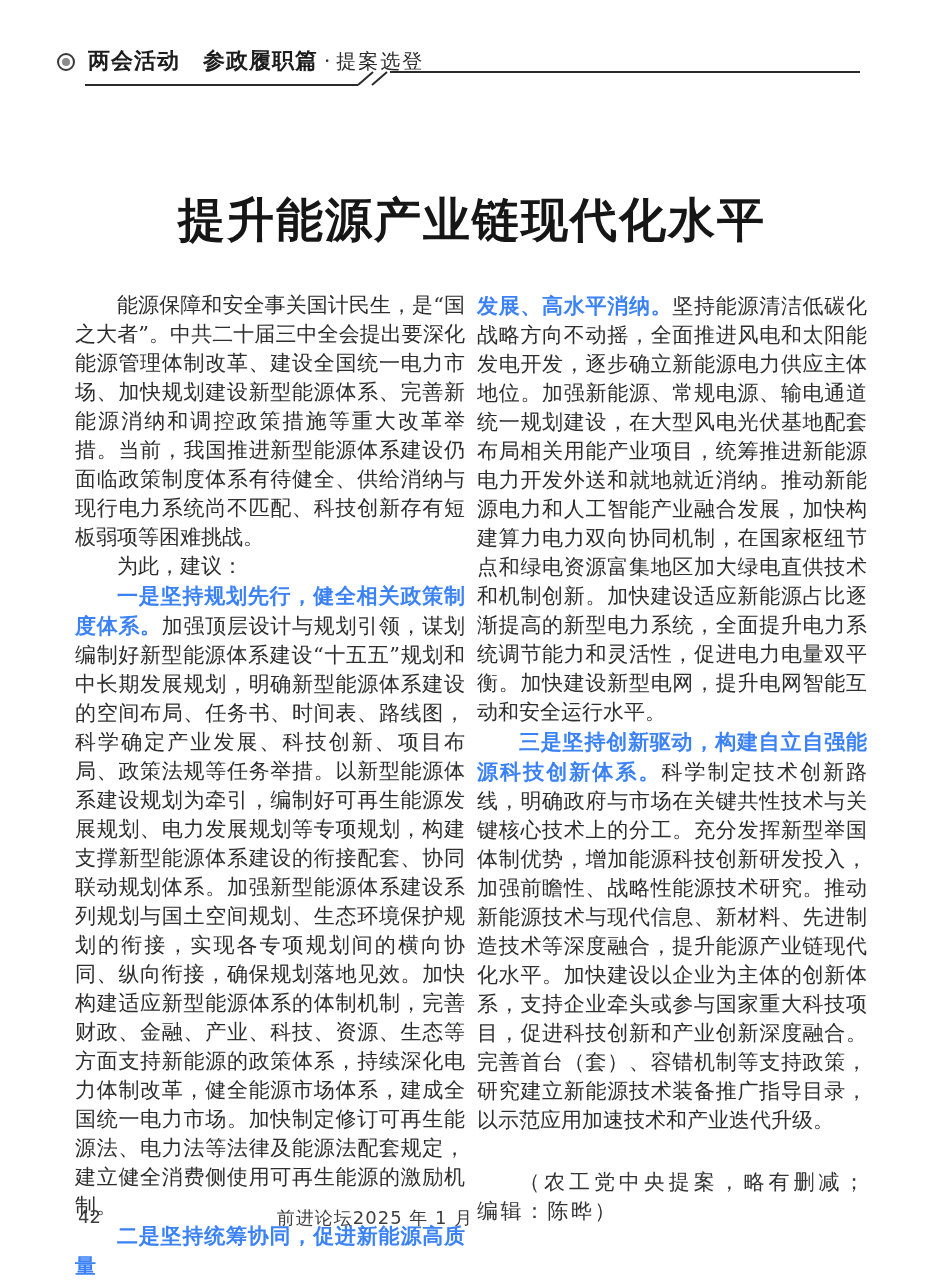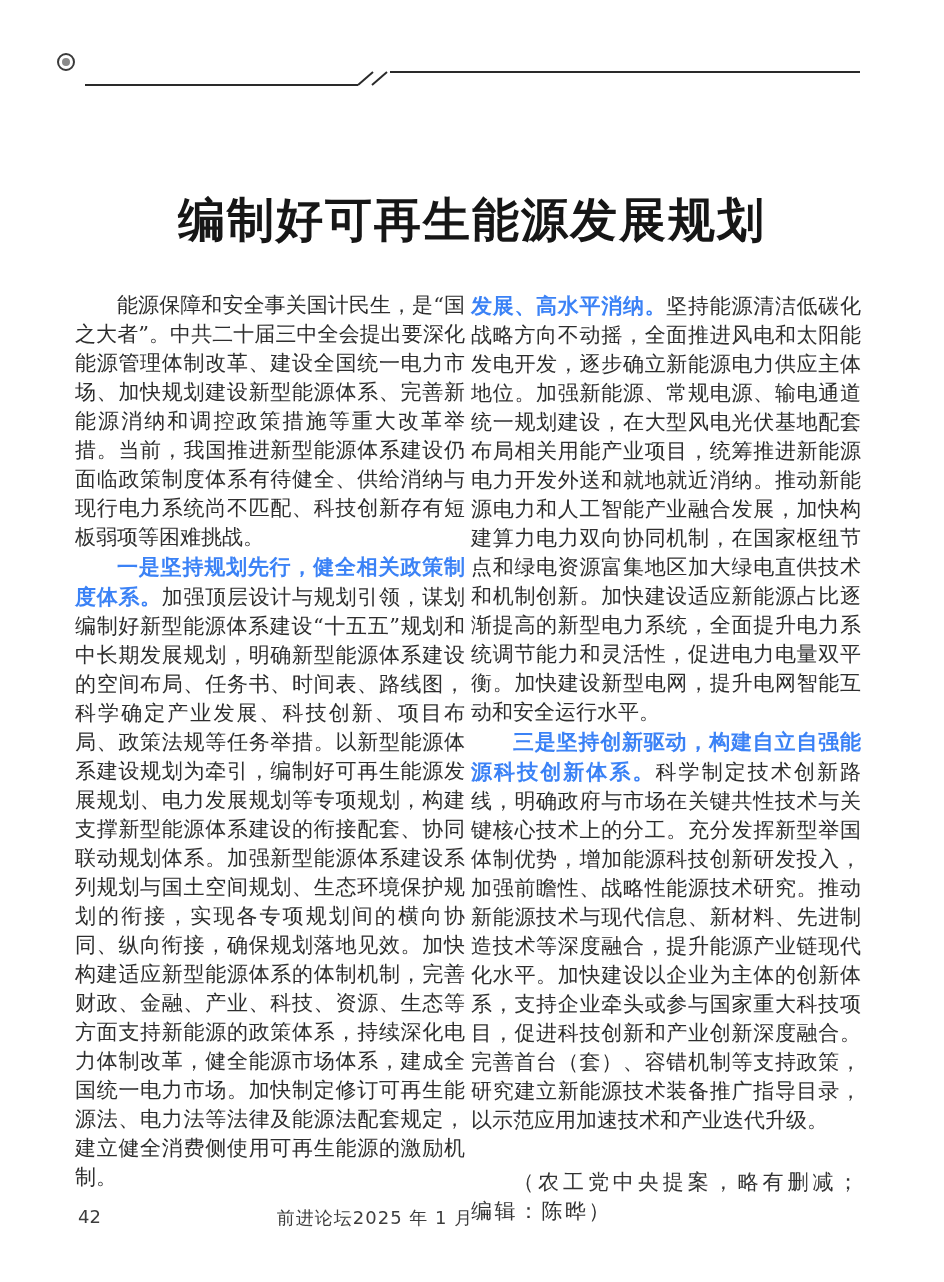--- a/index.html
+++ b/index.html
@@ -43,21 +43,21 @@
     position: absolute; left: 0; top: 158px; width: 944px;
     text-align: center;
     font-family: "DejaVu Sans", sans-serif;
     font-weight: 900; font-size: 47px; letter-spacing: 2px;
     color: #161616;
   }
 
   
   .columns {
     position: absolute; left: 75px; top: 291px;
-    width: 800px; display: flex; gap: 6px;
+    width: 800px; display: flex; gap: 12px;
   }
   .col { width: 390px; }
   .para {
     margin: 0; font-size: 21px; line-height: 29px;
     text-align: justify; color: #2e2e2e;
     font-family: "DejaVu Serif", serif;
   }
   .para.indent { text-indent: 2em; }
   .para .bold { font-weight: 700; color: #3b82f6; }
   .para.kaiti { letter-spacing: 0.12em; margin-top: 33px; color: #333333; }
@@ -71,34 +71,39 @@
   .footer-center { position: absolute; left: 0; width: 100%; text-align: center; top: 0; letter-spacing: 1px; }
   .footer-center .journal { }
 </style>
 </head>
 <body>
 
 <div class="header">
   <span class="header-icon">
       <span class="dot"></span>
     </span>
+  <div class="header-text">
+    <span class="bold-part">两会活动　参政履职篇</span><span class="dot-sep">·</span><span class="light-part">提案选登</span>
+  </div>
   <svg class="header-rule" viewBox="0 0 775 18" preserveAspectRatio="none">
     <line x1="0" y1="15" x2="273" y2="15" stroke="#2a2a2a" stroke-width="2"></line>
     <line x1="273" y1="15" x2="288" y2="2" stroke="#2a2a2a" stroke-width="2"></line>
     <line x1="287" y1="15" x2="302" y2="2" stroke="#2a2a2a" stroke-width="2"></line>
     <line x1="305" y1="2" x2="775" y2="2" stroke="#2a2a2a" stroke-width="2"></line>
   </svg>
 </div>
 
-<h1 class="article-title">编制好可再生能源发展规划</h1>
+<h1 class="article-title">提升能源产业链现代化水平</h1>
 
 <div class="columns">
   <div class="col">
       <p class="para indent"><span>能源保障和安全事关国计民生，是“国之大者”。中共二十届三中全会提出要深化能源管理体制改革、建设全国统一电力市场、加快规划建设新型能源体系、完善新能源消纳和调控政策措施等重大改革举措。当前，我国推进新型能源体系建设仍面临政策制度体系有待健全、供给消纳与现行电力系统尚不匹配、科技创新存有短板弱项等困难挑战。</span></p>
+      <p class="para indent"><span>为此，建议：</span></p>
       <p class="para indent"><span class="bold">一是坚持规划先行，健全相关政策制度体系。</span><span>加强顶层设计与规划引领，谋划编制好新型能源体系建设“十五五”规划和中长期发展规划，明确新型能源体系建设的空间布局、任务书、时间表、路线图，科学确定产业发展、科技创新、项目布局、政策法规等任务举措。以新型能源体系建设规划为牵引，编制好可再生能源发展规划、电力发展规划等专项规划，构建支撑新型能源体系建设的衔接配套、协同联动规划体系。加强新型能源体系建设系列规划与国土空间规划、生态环境保护规划的衔接，实现各专项规划间的横向协同、纵向衔接，确保规划落地见效。加快构建适应新型能源体系的体制机制，完善财政、金融、产业、科技、资源、生态等方面支持新能源的政策体系，持续深化电力体制改革，健全能源市场体系，建成全国统一电力市场。加快制定修订可再生能源法、电力法等法律及能源法配套规定，建立健全消费侧使用可再生能源的激励机制。</span></p>
+      <p class="para indent"><span class="bold">二是坚持统筹协同，促进新能源高质量</span></p>
     </div>
   <div class="col">
       <p class="para"><span class="bold">发展、高水平消纳。</span><span>坚持能源清洁低碳化战略方向不动摇，全面推进风电和太阳能发电开发，逐步确立新能源电力供应主体地位。加强新能源、常规电源、输电通道统一规划建设，在大型风电光伏基地配套布局相关用能产业项目，统筹推进新能源电力开发外送和就地就近消纳。推动新能源电力和人工智能产业融合发展，加快构建算力电力双向协同机制，在国家枢纽节点和绿电资源富集地区加大绿电直供技术和机制创新。加快建设适应新能源占比逐渐提高的新型电力系统，全面提升电力系统调节能力和灵活性，促进电力电量双平衡。加快建设新型电网，提升电网智能互动和安全运行水平。</span></p>
       <p class="para indent"><span class="bold">三是坚持创新驱动，构建自立自强能源科技创新体系。</span><span>科学制定技术创新路线，明确政府与市场在关键共性技术与关键核心技术上的分工。充分发挥新型举国体制优势，增加能源科技创新研发投入，加强前瞻性、战略性能源技术研究。推动新能源技术与现代信息、新材料、先进制造技术等深度融合，提升能源产业链现代化水平。加快建设以企业为主体的创新体系，支持企业牵头或参与国家重大科技项目，促进科技创新和产业创新深度融合。完善首台（套）、容错机制等支持政策，研究建立新能源技术装备推广指导目录，以示范应用加速技术和产业迭代升级。</span></p>
       <p class="para indent kaiti"><span>（农工党中央提案，略有删减；编辑：陈晔）</span></p>
     </div>
 </div>
 
 <div class="footer">
   <span class="page-number">42</span>

